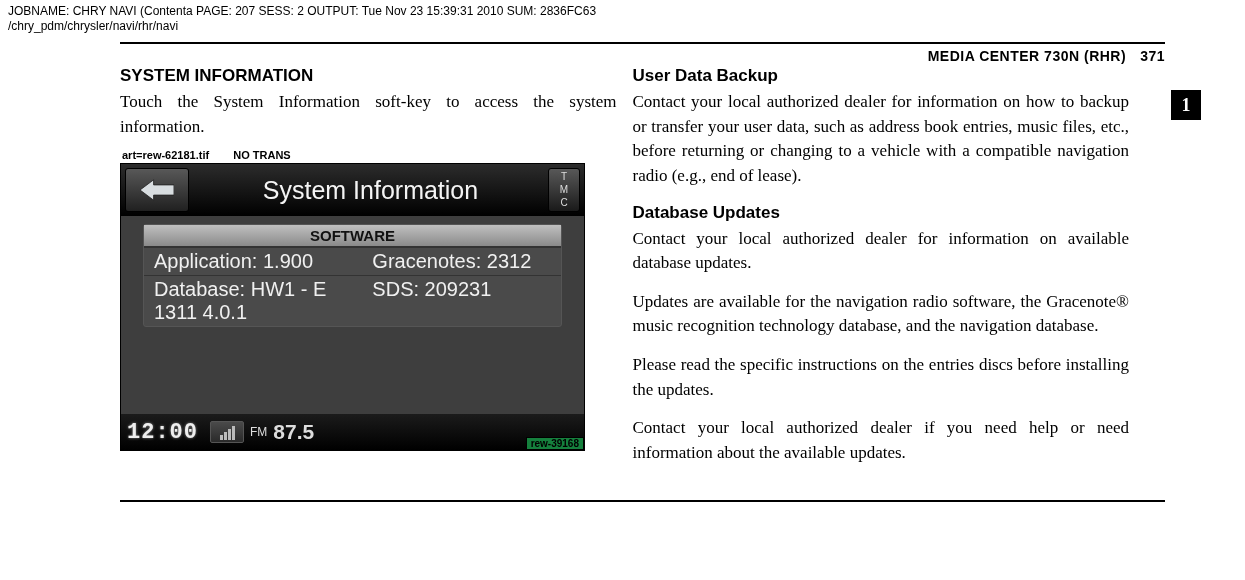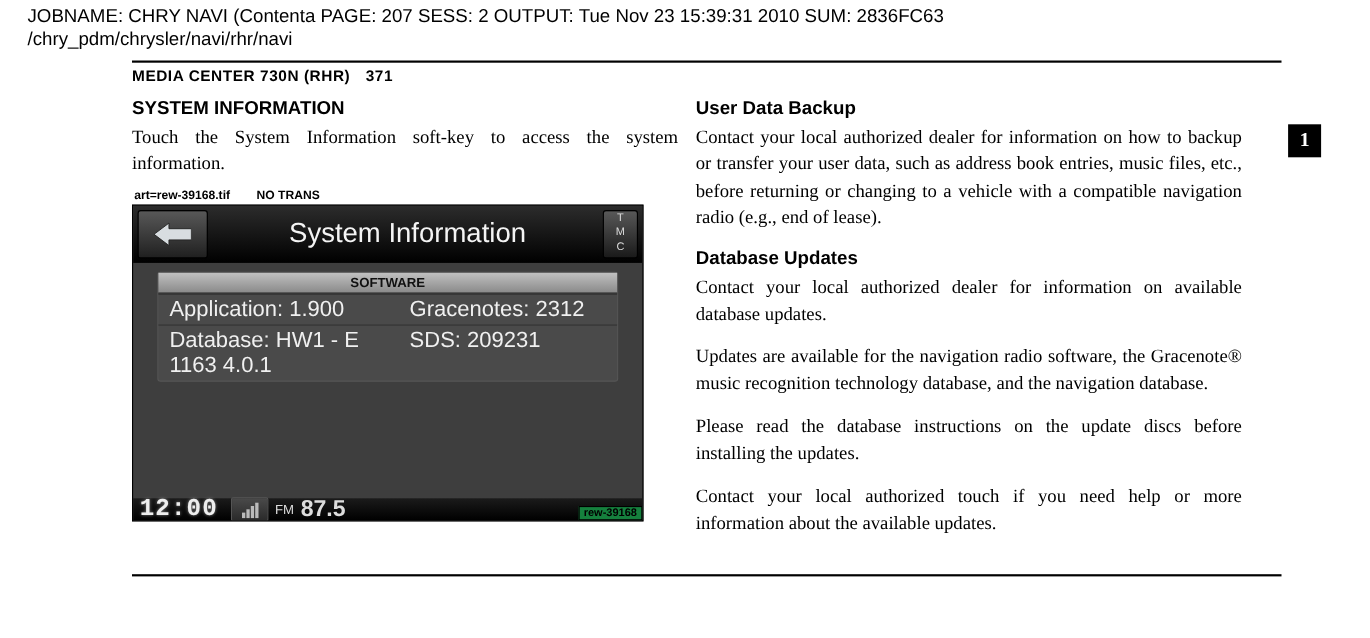--- a/index.html
+++ b/index.html
@@ -6,40 +6,40 @@
     body {
       width: 1245px;
       height: 580px;
       font-family: Arial, Helvetica, sans-serif;
       background: #fff;
       color: #000;
       position: relative;
       overflow: hidden;
     }
     .job-header {
-      padding: 4px 8px 0 25px;
-      font-size: 17px;
+      padding: 4px 8px 0 8px;
+      font-size: 12px;
       line-height: 1.25;
     }
     .page-wrap {
       margin: 8px 80px 0 120px;
     }
     .top-rule {
       border: none;
       border-top: 2px solid #000;
       margin-bottom: 4px;
     }
     .header-bar {
       display: flex;
-      justify-content: flex-start;
+      justify-content: flex-end;
       align-items: center;
       font-size: 14px;
       font-weight: bold;
       letter-spacing: 0.5px;
-      margin-bottom: 12px;
+      margin-bottom: 2px;
     }
     .header-title { margin-right: 12px; }
     .page-number { margin-left: 2px; }
     .columns {
       display: flex;
       gap: 16px;
     }
     .col { flex: 1; }
     .right-col { position: relative; padding-right: 36px; }
     .section-title {
@@ -137,40 +137,40 @@
     }
     .ss-panel {
       margin: 8px 22px 0 22px;
       border: 1px solid #555;
       border-radius: 3px;
       background: #4a4a4a;
     }
     .ss-panel-h {
       background: linear-gradient(#c0c0c0, #8a8a8a);
       text-align: center;
-      font-size: 12px;
+      font-size: 15px;
       font-weight: bold;
       color: #111;
       padding: 2px 0;
       border-bottom: 1px solid #333;
     }
     .ss-row {
       display: flex;
       padding: 2px 10px;
       color: #f0f0f0;
       font-size: 20px;
       border-top: 1px solid #333;
     }
     .ss-row:first-of-type { border-top: none; }
     .ss-row .cell-l { flex: 1.1; }
     .ss-row .cell-r { flex: 0.9; }
     .ss-statusbar {
       position: absolute;
       left: 0; right: 0; bottom: 0;
-      height: 20px;
+      height: 36px;
       background: linear-gradient(#1b1b1b, #000);
       display: flex;
       align-items: center;
       padding: 0 6px;
       color: #eee;
     }
     .ss-clock {
       font-size: 22px;
       font-family: "Courier New", monospace;
       font-weight: bold;
@@ -226,21 +226,21 @@
     <span class="header-title">MEDIA CENTER 730N (RHR)</span>
     <span class="page-number">371</span>
   </div>
 
   <div class="columns">
 
     <div class="col">
       <div class="section-title">SYSTEM INFORMATION</div>
       <p class="body-text">Touch the System Information soft-key to access the system information.</p>
       <div class="img-caption">
-        <span>art=rew-39168.tif</span>
+        <span>art=rew-62181.tif</span>
         <span class="sep"></span>
         <span>NO TRANS</span>
       </div>
 
       <div class="screenshot">
         <div class="ss-topbar">
           <div class="ss-back">
             <svg viewBox="0 0 40 24">
               <polygon points="0,12 16,0 16,6 40,6 40,18 16,18 16,24" fill="#d8dde0" stroke="#222"></polygon>
             </svg>
@@ -257,21 +257,21 @@
               <span>1.900</span>
             </div>
             <div class="cell-r">
               <span>Gracenotes:</span>
               <span>2312</span>
             </div>
           </div>
           <div class="ss-row">
             <div class="cell-l">
               <span>Database:</span>
-              <span>HW1 - E 1163 4.0.1</span>
+              <span>HW1 - E 1311 4.0.1</span>
             </div>
             <div class="cell-r">
               <span>SDS:</span>
               <span>209231</span>
             </div>
           </div>
         </div>
 
 
         <div class="ss-statusbar">
@@ -289,19 +289,19 @@
       </div>
     </div>
 
     <div class="col right-col">
       <div class="side-tab">1</div>
       <div class="section-title">User Data Backup</div>
       <p class="body-text">Contact your local authorized dealer for information on how to backup or transfer your user data, such as address book entries, music files, etc., before returning or changing to a vehicle with a compatible navigation radio (e.g., end of lease).</p>
       <div class="section-title">Database Updates</div>
       <p class="body-text">Contact your local authorized dealer for information on available database updates.</p>
       <p class="body-text">Updates are available for the navigation radio software, the Gracenote® music recognition technology database, and the navigation database.</p>
-      <p class="body-text">Please read the database instructions on the update discs before installing the updates.</p>
-      <p class="body-text">Contact your local authorized touch if you need help or more information about the available updates.</p>
+      <p class="body-text">Please read the specific instructions on the entries discs before installing the updates.</p>
+      <p class="body-text">Contact your local authorized dealer if you need help or need information about the available updates.</p>
     </div>
   </div>
 
   <hr class="bottom-rule">
 </div>
 
 </body></html>

